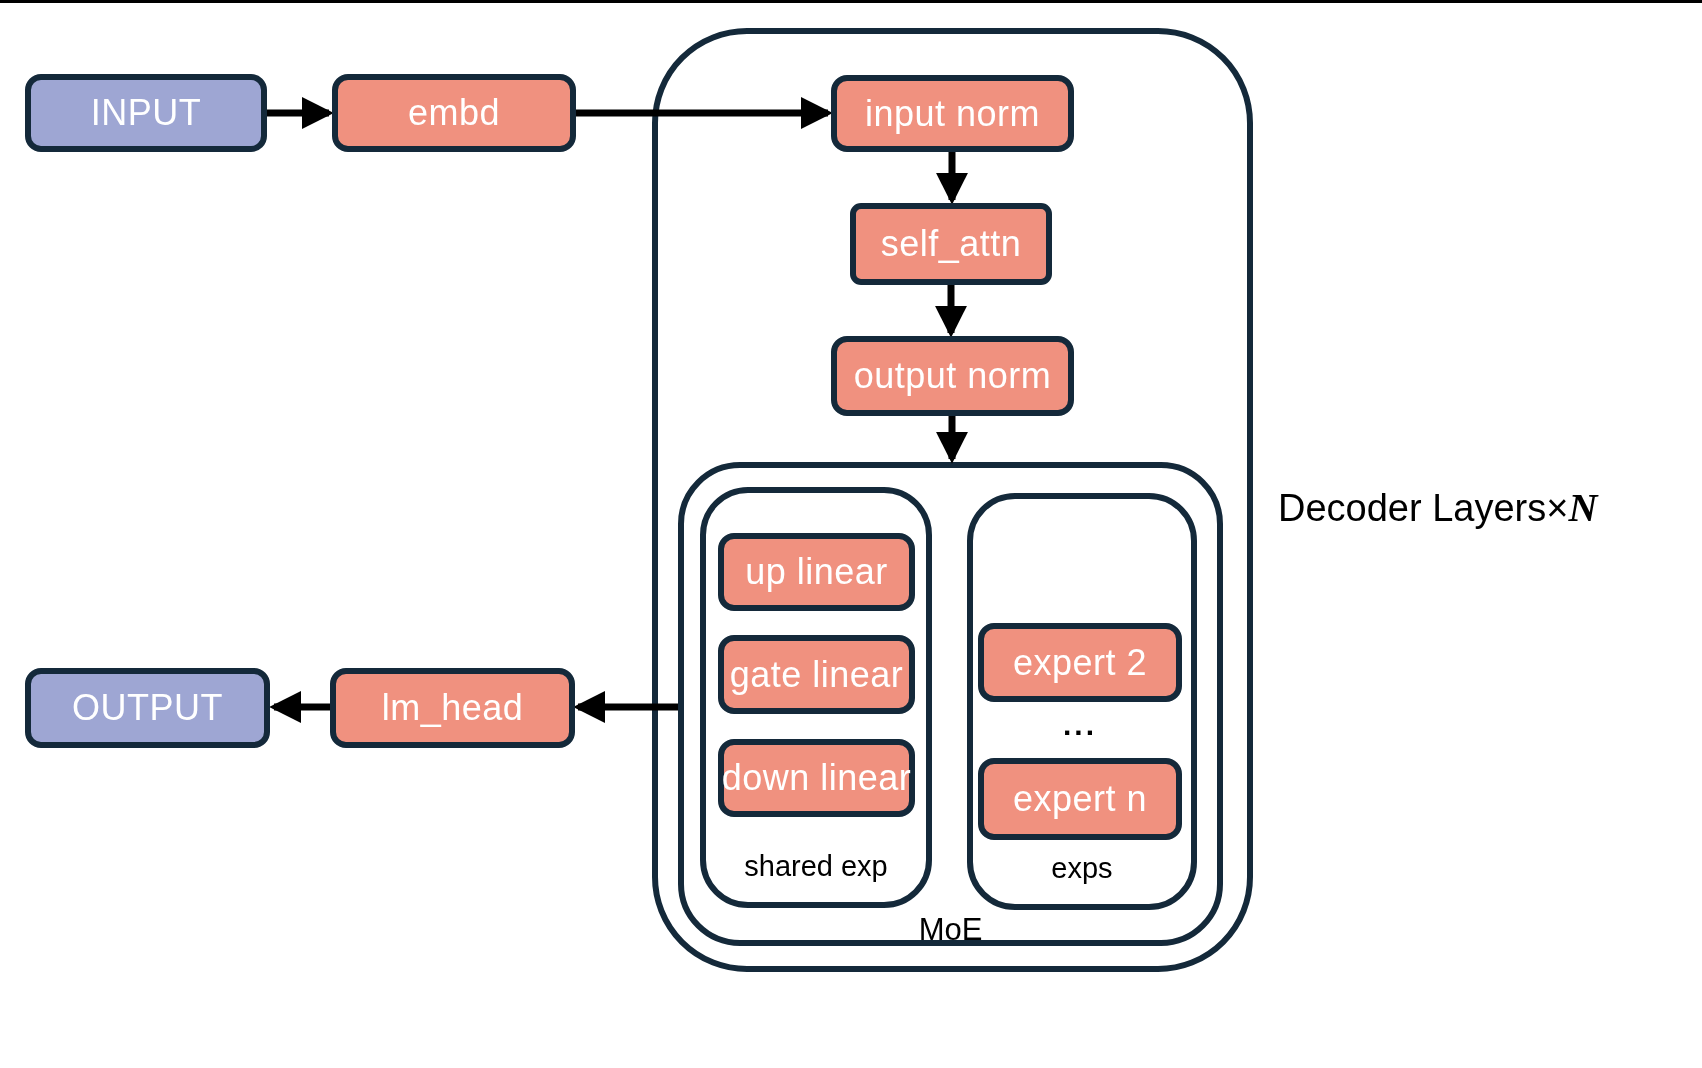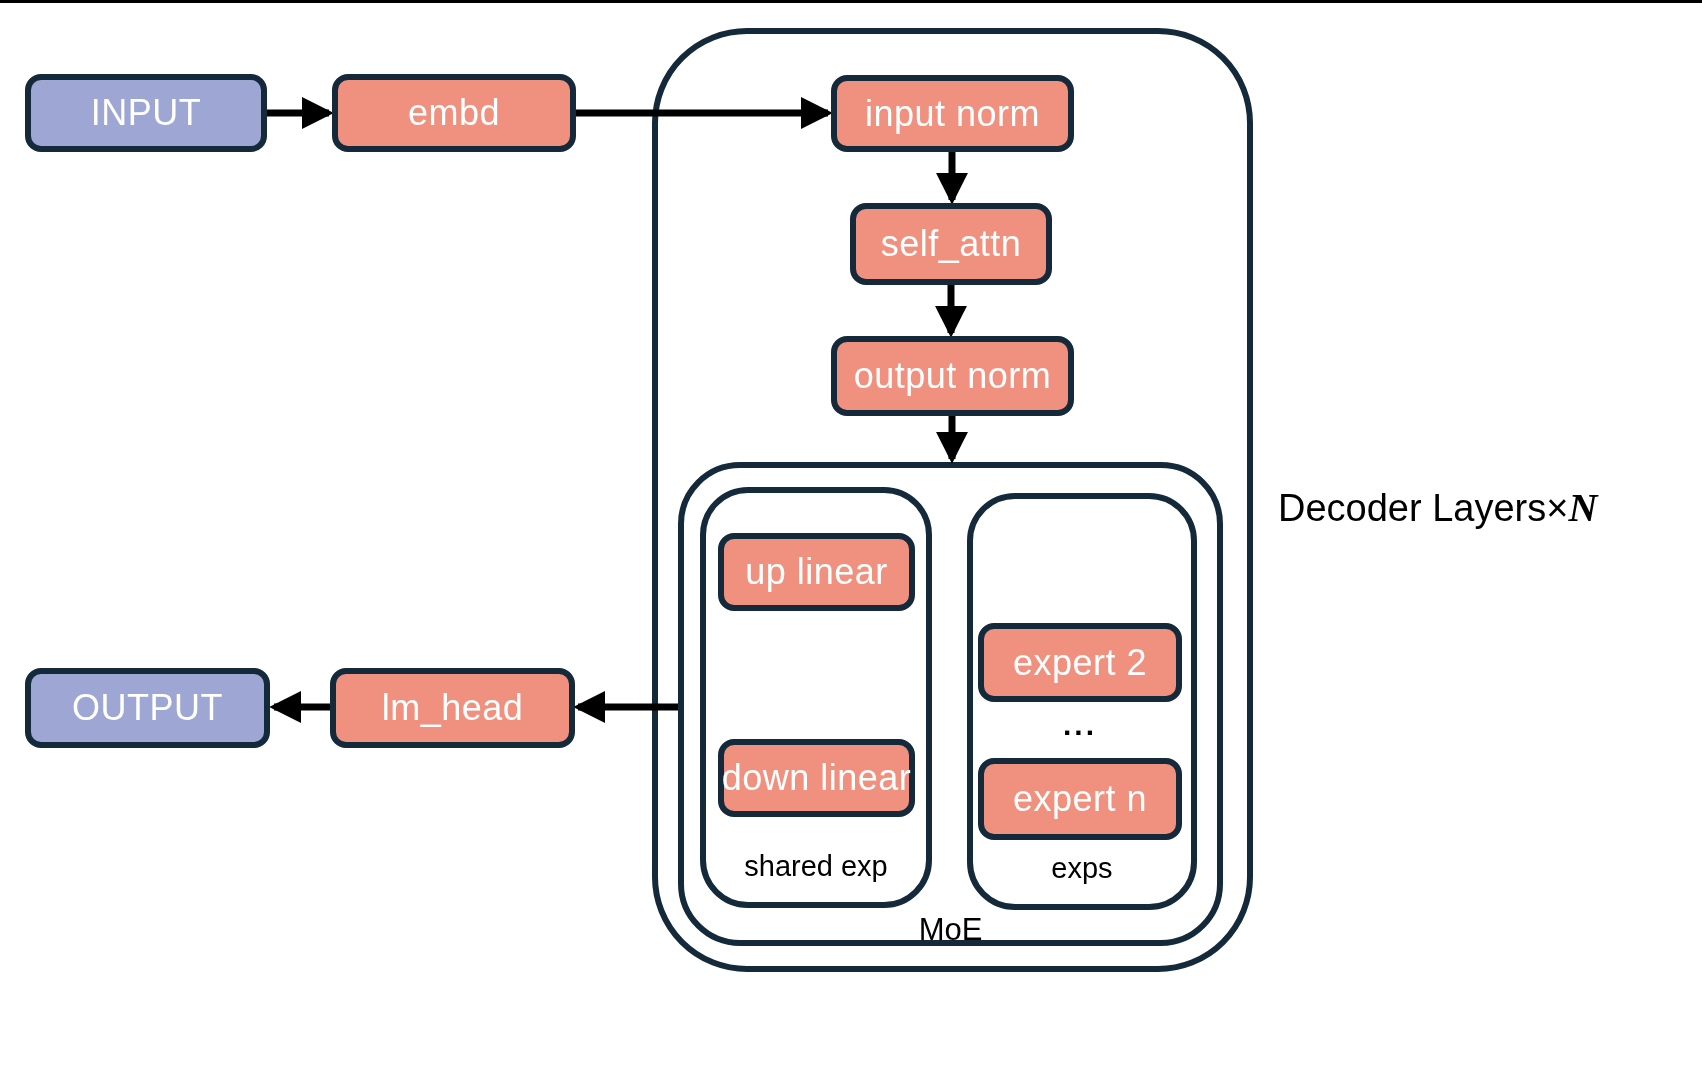--- a/index.html
+++ b/index.html
@@ -43,21 +43,21 @@
     color:var(--node-text);
     font-size:36px;font-weight:500;
     letter-spacing:0.5px;
     white-space:nowrap;
   }
   .io{background:var(--io-fill);}
   .module{background:var(--module-fill);}
   .n-input{left:25px;top:74px;width:242px;height:78px;}
   .n-embd{left:332px;top:74px;width:244px;height:78px;}
   .n-inputnorm{left:831px;top:75px;width:243px;height:77px;}
-  .n-selfattn{left:850px;top:203px;width:202px;height:82px;}
+  .n-selfattn{left:850px;top:203px;width:202px;height:82px;border-radius:11px;}
   .n-outputnorm{left:831px;top:336px;width:243px;height:80px;}
   .n-output{left:25px;top:668px;width:245px;height:80px;}
   .n-lmhead{left:330px;top:668px;width:245px;height:80px;}
   .n-up{left:718px;top:533px;width:197px;height:78px;}
   .n-gate{left:718px;top:635px;width:197px;height:79px;}
   .n-down{left:718px;top:739px;width:197px;height:78px;}
   .n-exp1{left:978px;top:522px;width:202px;height:80px;}
   .n-exp2{left:978px;top:623px;width:204px;height:79px;}
   .n-expn{left:978px;top:758px;width:204px;height:82px;}
   .glabel{
@@ -114,20 +114,21 @@
   </svg>
 
   <div class="node io n-input">INPUT</div>
   <div class="node module n-embd">embd</div>
   <div class="node module n-inputnorm">input norm</div>
   <div class="node module n-selfattn">self_attn</div>
   <div class="node module n-outputnorm">output norm</div>
   <div class="node io n-output">OUTPUT</div>
   <div class="node module n-lmhead">lm_head</div>
   <div class="node module n-up">up linear</div>
+  <div class="node module n-gate">gate linear</div>
   <div class="node module n-down">down linear</div>
   <div class="node module n-exp2">expert 2</div>
   <div class="node module n-expn">expert n</div>
 
   <div class="glabel l-dots">...</div>
   <div class="glabel l-shared">shared exp</div>
   <div class="glabel l-exps">exps</div>
   <div class="glabel l-moe">MoE</div>
 
   <div class="side-label"><span>Decoder Layers</span><span>×</span><span class="nvar">N</span></div>

